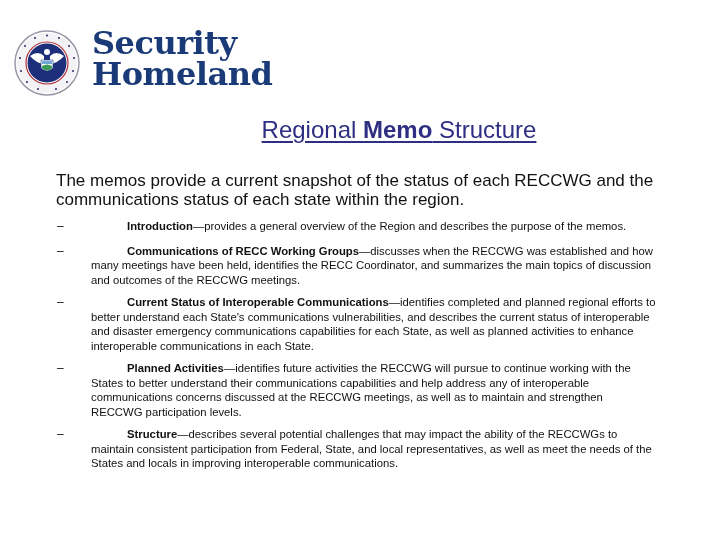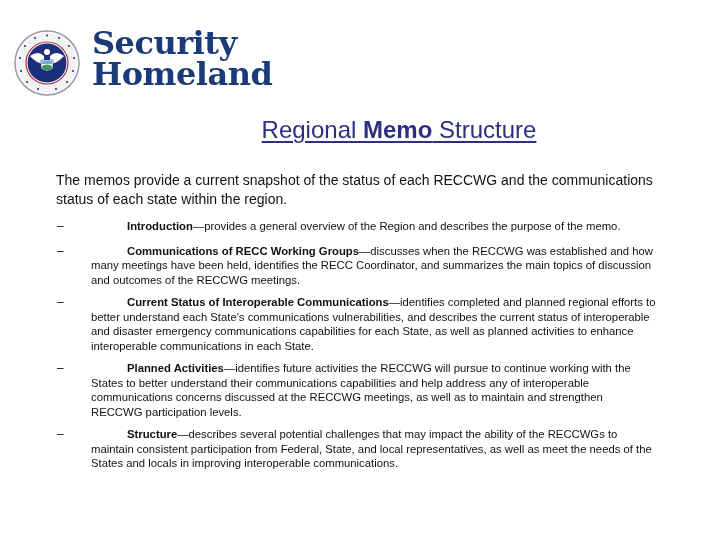--- a/index.html
+++ b/index.html
@@ -57,21 +57,21 @@
       padding-left: 39px;
     }
     .title .bold {
       font-weight: bold;
     }
     .intro {
       position: absolute;
       left: 56px;
       top: 171px;
       width: 620px;
-      font-size: 14px;
+      font-size: 17px;
       line-height: 19px;
       color: #111;
     }
     .items {
       position: absolute;
       left: 0;
       top: 219px;
       width: 720px;
       margin: 0;
       padding: 0;
@@ -148,21 +148,21 @@
   </div>
 </div>
 
 <div class="title"><span>Regional </span><span class="bold">Memo</span><span> Structure</span></div>
 
 <div class="intro">The memos provide a current snapshot of the status of each RECCWG and the communications status of each state within the region.</div>
 
 <ul class="items">
   <li class="item i1">
     <span class="dash">–</span>
-    <span class="head">Introduction</span><span>—provides a general overview of the Region and describes the purpose of the memo.</span>
+    <span class="head">Introduction</span><span>—provides a general overview of the Region and describes the purpose of the memos.</span>
   </li>
   <li class="item i2">
     <span class="dash">–</span>
     <span class="head">Communications of RECC Working Groups</span><span>—discusses when the RECCWG was established and how many meetings have been held, identifies the RECC Coordinator, and summarizes the main topics of discussion and outcomes of the RECCWG meetings.</span>
   </li>
   <li class="item i3">
     <span class="dash">–</span>
     <span class="head">Current Status of Interoperable Communications</span><span>—identifies completed and planned regional efforts to better understand each State's communications vulnerabilities, and describes the current status of interoperable and disaster emergency communications capabilities for each State, as well as planned activities to enhance interoperable communications in each State.</span>
   </li>
   <li class="item i4">

